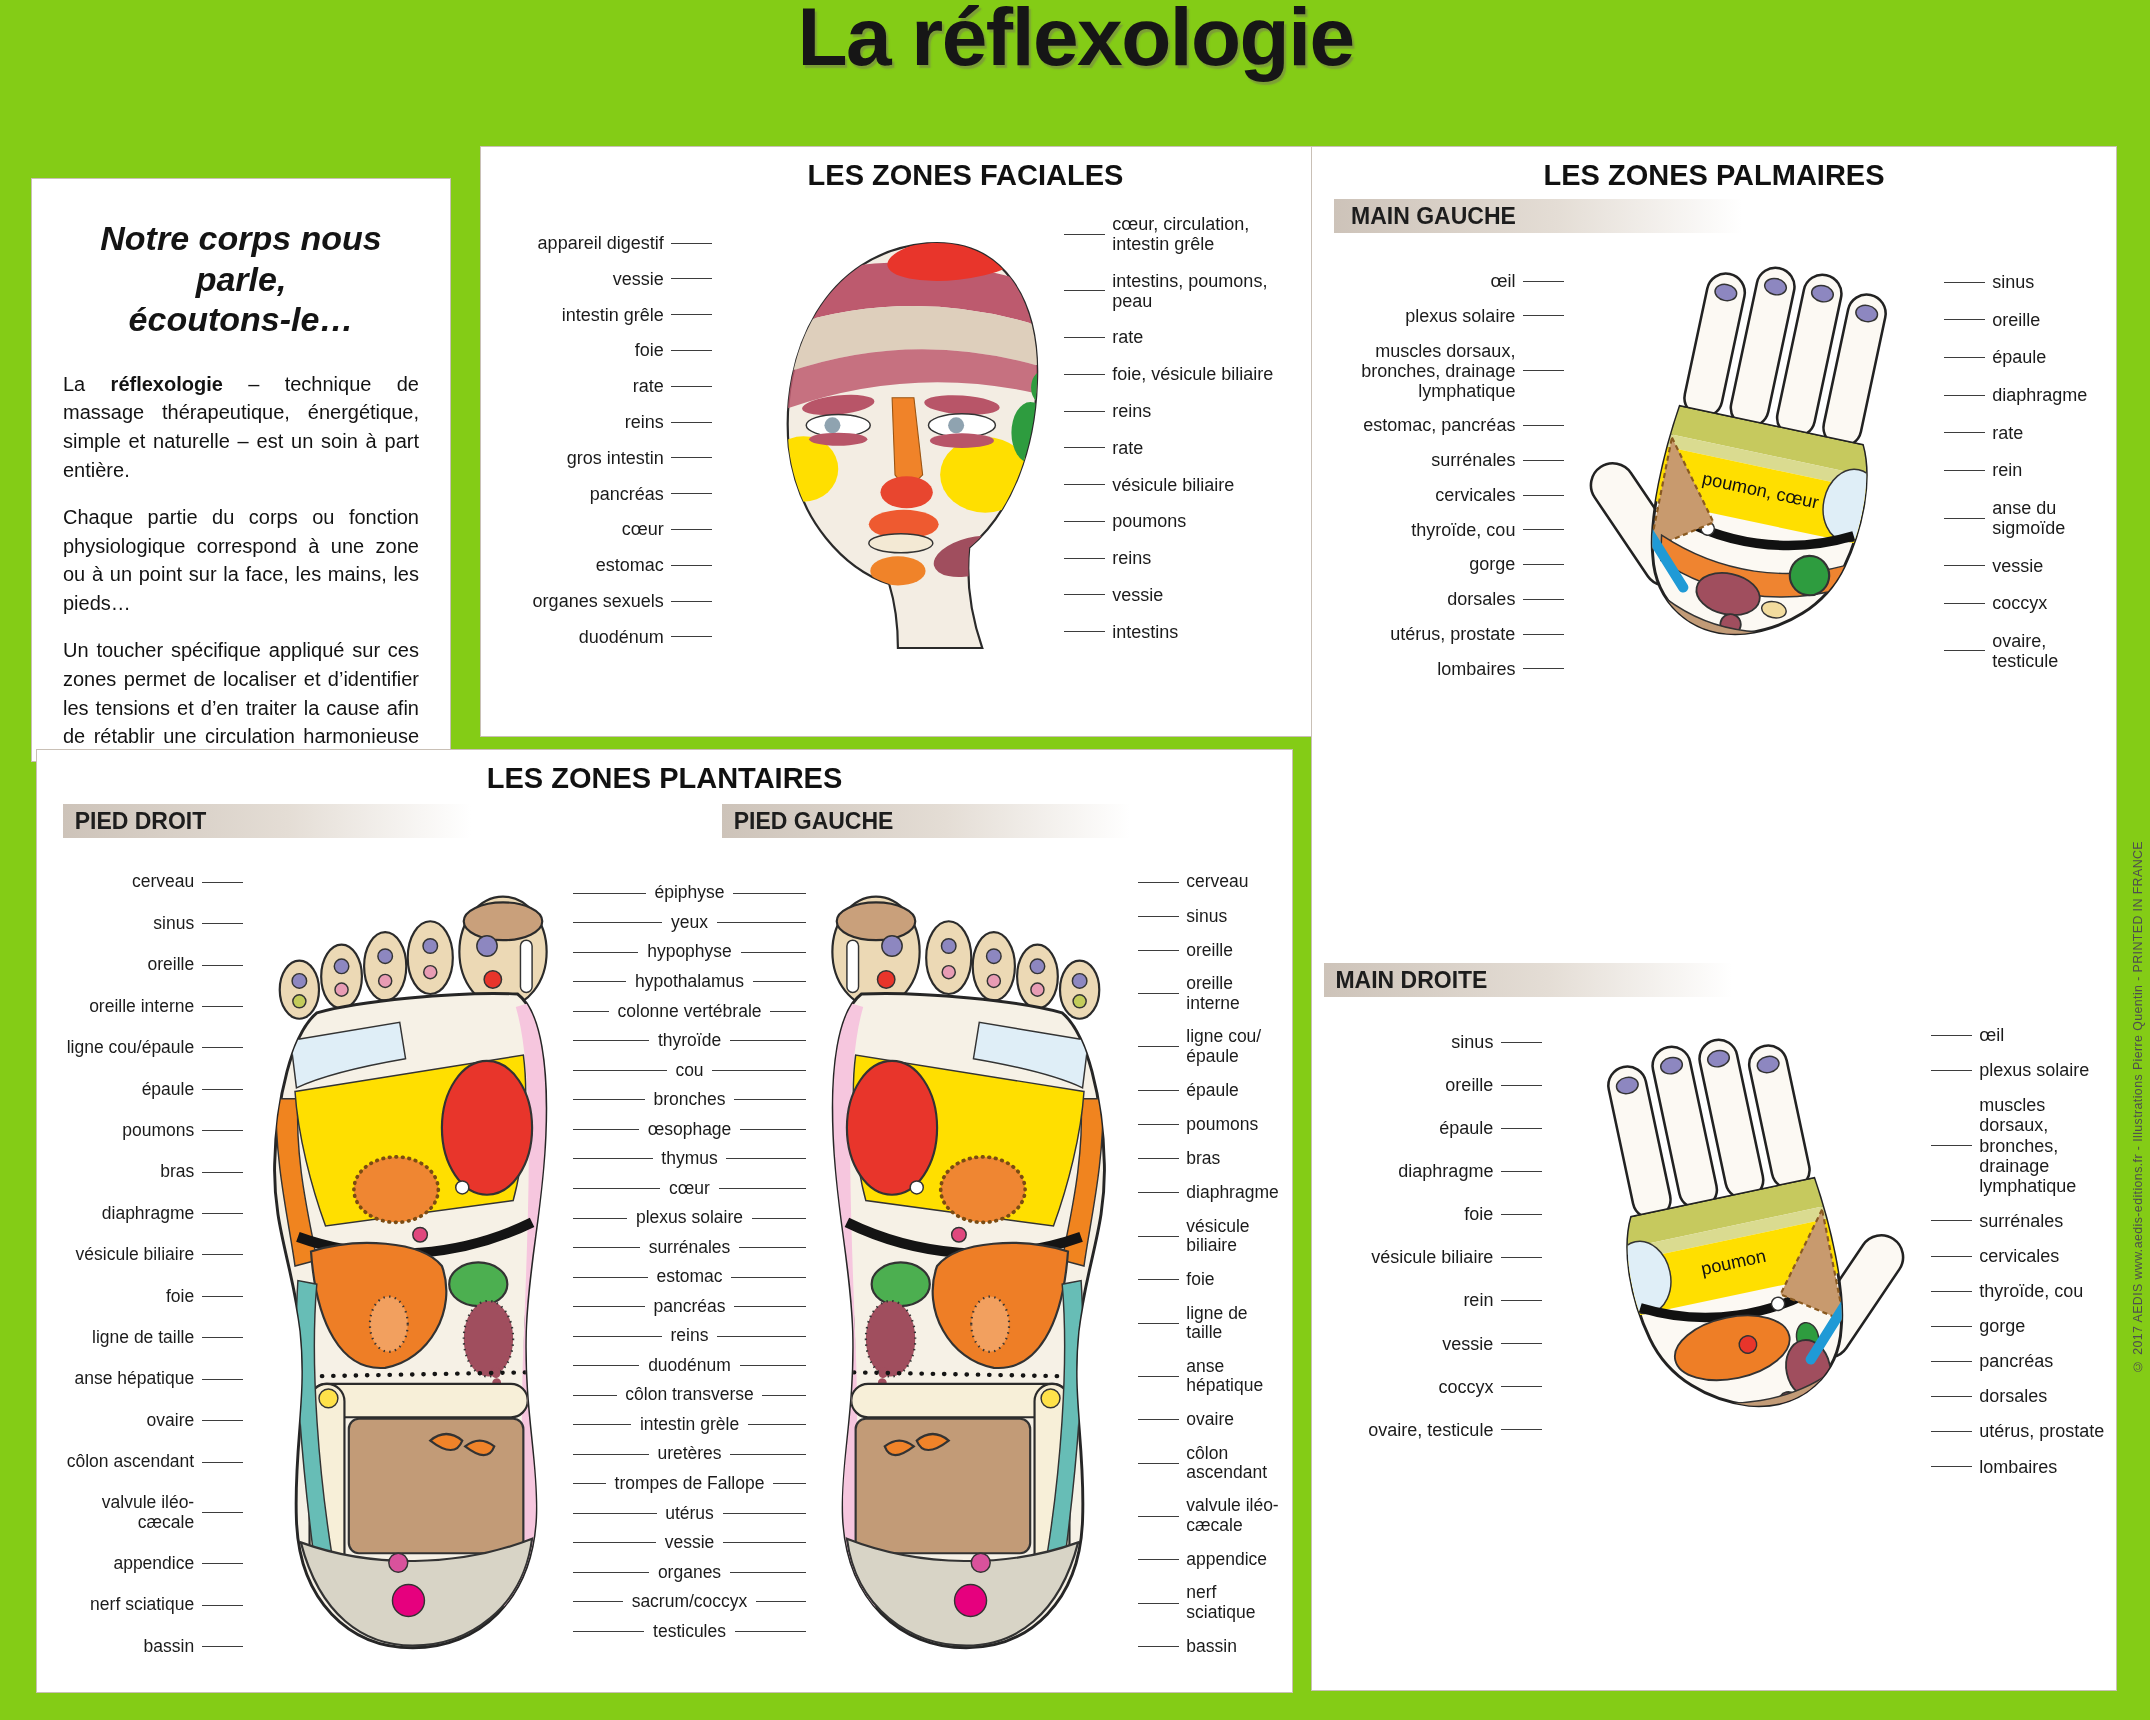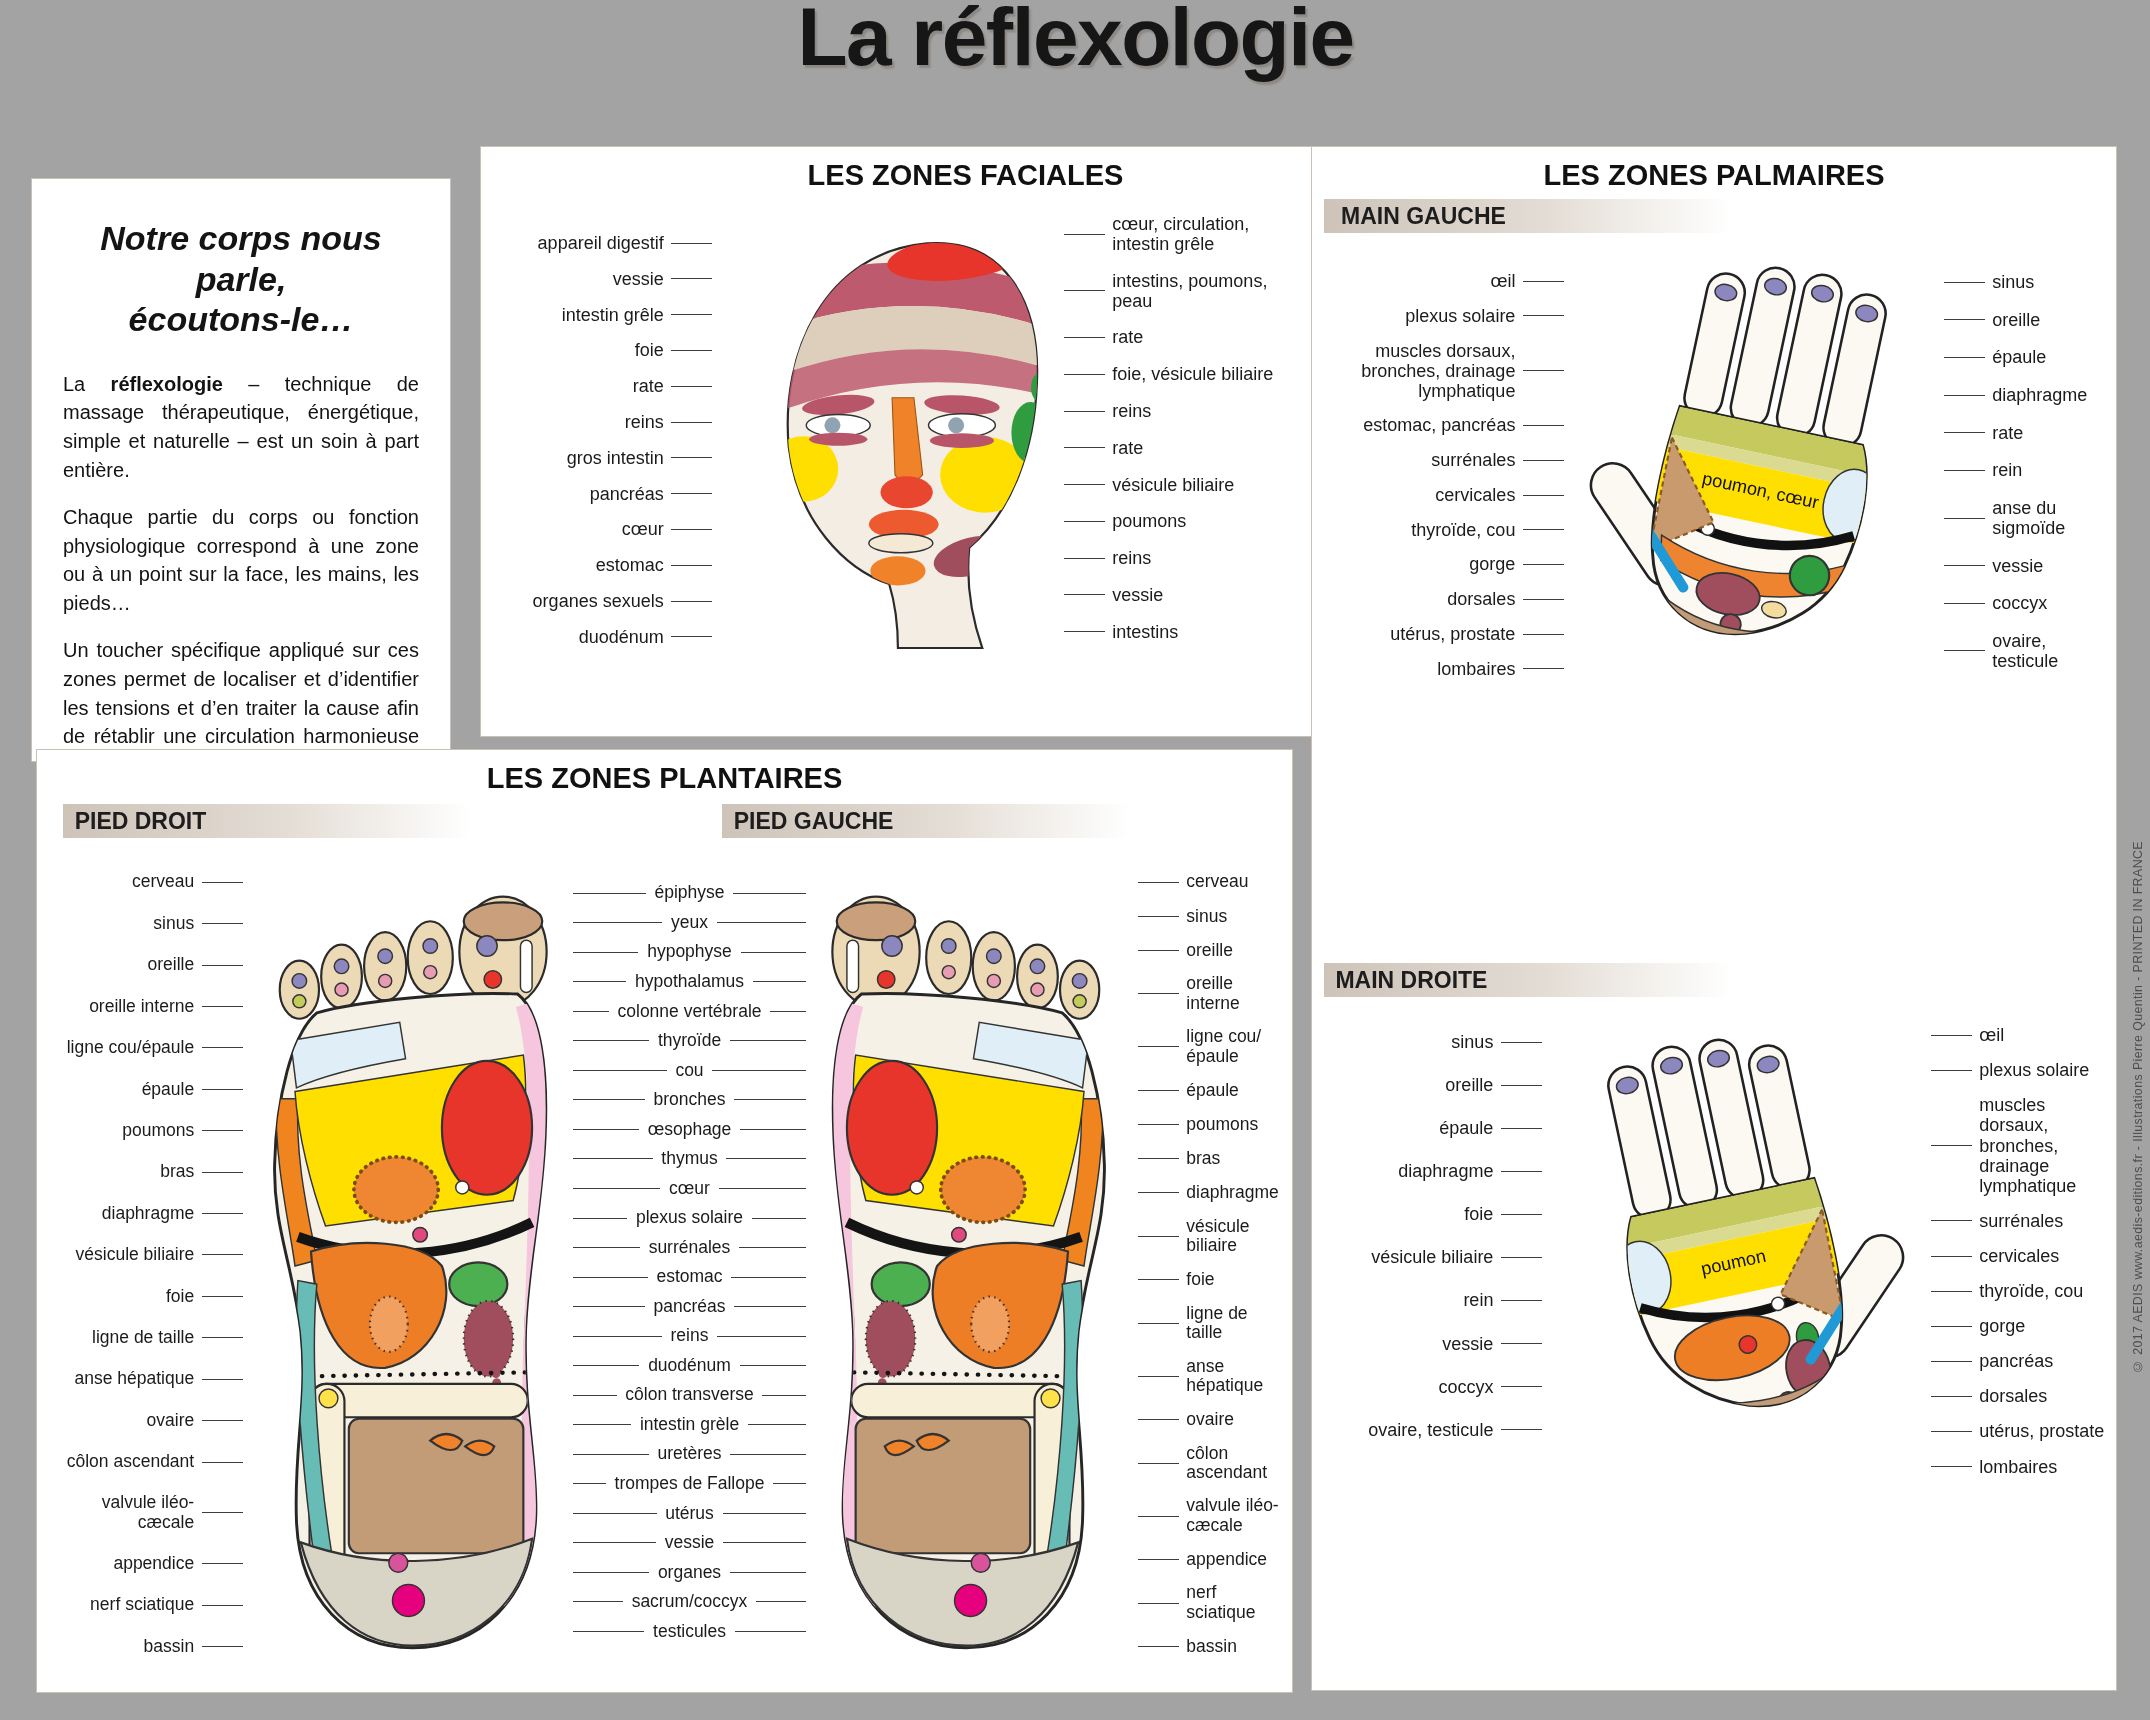--- a/index.html
+++ b/index.html
@@ -1,16 +1,16 @@
 <!DOCTYPE html>
 <html style="font-size:11.7px"><head>
 <meta charset="utf-8">
 <style>
   html,body{margin:0;padding:0;background:#dcd4cd;}
-  .poster{position:relative;width:2151px;height:1720px;background:#a3a3a3;
+  .poster{position:relative;width:2151px;height:1720px;background:#84cc16;
           font-family:"Liberation Sans",sans-serif;color:#111;overflow:hidden;}
   .title{position:absolute;top:-10.2px;left:0;width:100%;text-align:center;margin:0;
          font-size:82px;font-weight:bold;letter-spacing:-1.5px;color:#161616;
          text-shadow:2.2px 2.9px 1.5px rgba(115,104,94,.45);}
   .panel{position:absolute;background:#fff;border:0.7px solid #c9c0b6;box-sizing:border-box;}
   .panel-title{position:absolute;top:11.7px;left:0;width:100%;text-align:center;margin:0;
                font-size:29px;font-weight:bold;color:#111;}
   .subheader{position:absolute;height:34px;line-height:34px;padding-left:11.7px;box-sizing:border-box;
              font-size:23px;font-weight:bold;color:#1d1d1d;
              background:linear-gradient(to right,#cdc3b9 0%,#e4ddd5 55%,rgba(255,255,255,0) 100%);}
@@ -252,21 +252,21 @@
           <span class="lead"></span>
           <span class="lbl-text">intestins</span>
         </div>
       </div>
 
   </section>
 
   <section class="panel" style="left:1311px;top:146px;width:806px;height:1545px;">
     <h2 class="panel-title">LES ZONES PALMAIRES</h2>
 
-    <div class="subheader" style="left:12px;top:52px;width:408px;padding-left:17px;">MAIN GAUCHE</div>
+    <div class="subheader" style="left:22px;top:52px;width:408px;padding-left:17px;">MAIN GAUCHE</div>
 
     <div class="labels outerL" style="left:11.7px;top:124px;width:240px;height:408px;">
         <div class="lbl-row">
           <span class="lbl-text">œil</span>
           <span class="lead"></span>
         </div>
         <div class="lbl-row">
           <span class="lbl-text">plexus solaire</span>
           <span class="lead"></span>
         </div>

